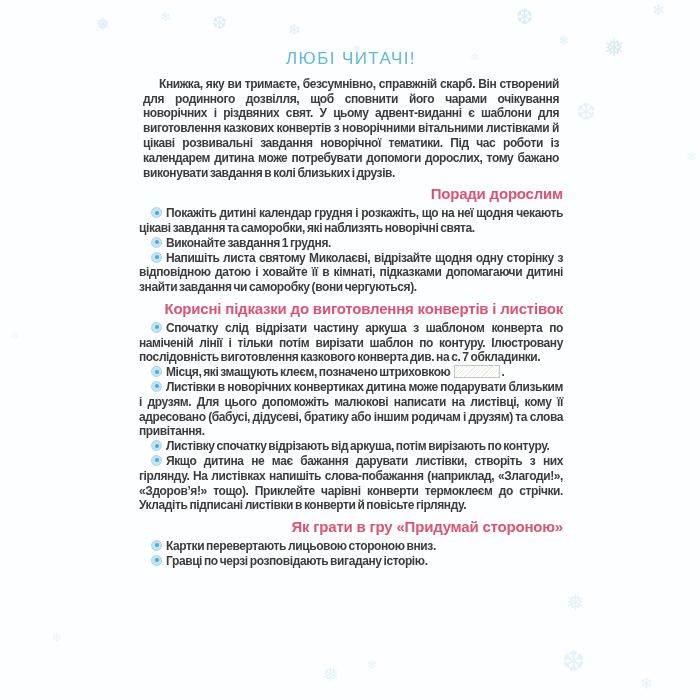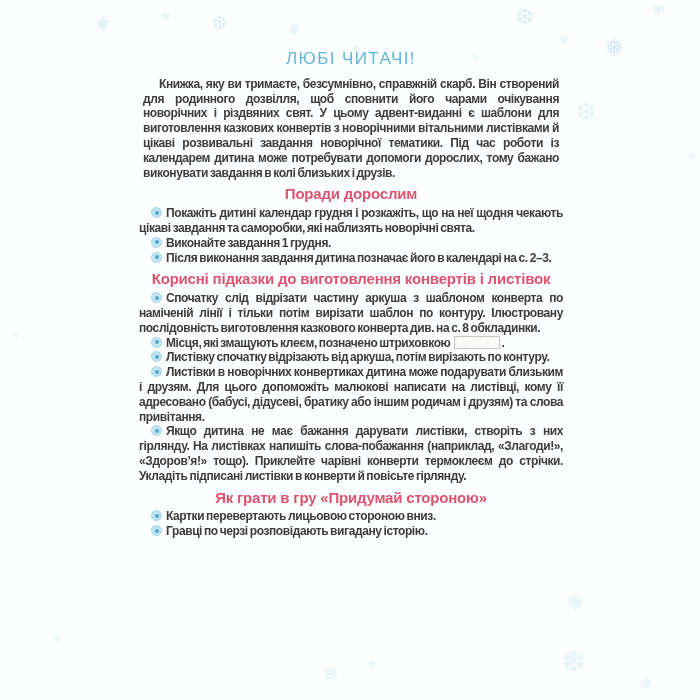--- a/index.html
+++ b/index.html
@@ -18,21 +18,21 @@
     font-size:12px;font-weight:700;
     letter-spacing:-0.4px;word-spacing:-1px;
     line-height:14.8px;
   }
   .title{
     margin:0 0 10px;text-align:center;
     color:var(--title,#5fb9d8);
     font-size:17px;font-weight:400;letter-spacing:1.4px;word-spacing:0;
   }
   .section-heading{
-    margin:7px 0 4px;text-align:center;
+    margin:7px 0 4px;text-align:right;
     color:var(--heading,#dd5470);
     font-size:15px;font-weight:700;letter-spacing:-0.2px;word-spacing:0;
   }
   .para{margin:4px;text-align:justify;text-indent:16px;}
   .bullet{margin:0;text-align:justify;text-indent:12px;}
   .dot{
     display:inline-block;width:9px;height:9px;border-radius:50%;
     background:var(--bullet-outer,#c3e4f2);
     border:1px solid #a9d6ea;
     position:relative;vertical-align:-1px;margin-right:4px;
@@ -77,29 +77,29 @@
   <div class="content">
 
     <h1 class="title">ЛЮБІ ЧИТАЧІ!</h1>
 
     <p class="para">Книжка, яку ви тримаєте, безсумнівно, справжній скарб. Він створений для родинного дозвілля, щоб сповнити його чарами очікування новорічних і різдвяних свят. У цьому адвент-виданні є шаблони для виготовлення казкових конвертів з новорічними вітальними листівками й цікаві розвивальні завдання новорічної тематики. Під час роботи із календарем дитина може потребувати допомоги дорослих, тому бажано виконувати завдання в колі близьких і друзів.</p>
 
     <div>
       <h2 class="section-heading">Поради дорослим</h2>
       <p class="bullet"><span class="dot"></span><span>Покажіть дитині календар грудня і розкажіть, що на неї щодня чекають цікаві завдання та саморобки, які наблизять новорічні свята.</span></p>
       <p class="bullet"><span class="dot"></span><span>Виконайте завдання 1 грудня.</span></p>
-      <p class="bullet"><span class="dot"></span><span>Після виконання завдання дитина позначає його в календарі на с. 2–3.</span></p>
+      <p class="bullet"><span class="dot"></span><span>Напишіть листа святому Миколаєві, відрізайте щодня одну сторінку з відповідною датою і ховайте її в кімнаті, підказками допомагаючи дитині знайти завдання чи саморобку (вони чергуються).</span></p>
     </div>
 
     <div>
       <h2 class="section-heading">Корисні підказки до виготовлення конвертів і листівок</h2>
-      <p class="bullet"><span class="dot"></span><span>Спочатку слід відрізати частину аркуша з шаблоном конверта по наміченій лінії і тільки потім вирізати шаблон по контуру. Ілюстровану послідовність виготовлення казкового конверта див. на с. 8 обкладинки.</span></p>
+      <p class="bullet"><span class="dot"></span><span>Спочатку слід відрізати частину аркуша з шаблоном конверта по наміченій лінії і тільки потім вирізати шаблон по контуру. Ілюстровану послідовність виготовлення казкового конверта див. на с. 7 обкладинки.</span></p>
       <p class="bullet"><span class="dot"></span><span>Місця, які змащують клеєм, позначено штриховкою</span><span class="swatch"></span><span>.</span></p>
+      <p class="bullet"><span class="dot"></span><span>Листівки в новорічних конвертиках дитина може подарувати близьким і друзям. Для цього допоможіть малюкові написати на листівці, кому її адресовано (бабусі, дідусеві, братику або іншим родичам і друзям) та слова привітання.</span></p>
       <p class="bullet"><span class="dot"></span><span>Листівку спочатку відрізають від аркуша, потім вирізають по контуру.</span></p>
-      <p class="bullet"><span class="dot"></span><span>Листівки в новорічних конвертиках дитина може подарувати близьким і друзям. Для цього допоможіть малюкові написати на листівці, кому її адресовано (бабусі, дідусеві, братику або іншим родичам і друзям) та слова привітання.</span></p>
       <p class="bullet"><span class="dot"></span><span>Якщо дитина не має бажання дарувати листівки, створіть з них гірлянду. На листівках напишіть слова-побажання (наприклад, «Злагоди!», «Здоров’я!» тощо). Приклейте чарівні конверти термоклеєм до стрічки. Укладіть підписані листівки в конверти й повісьте гірлянду.</span></p>
     </div>
 
     <div>
       <h2 class="section-heading">Як грати в гру «Придумай стороною»</h2>
       <p class="bullet"><span class="dot"></span><span>Картки перевертають лицьовою стороною вниз.</span></p>
       <p class="bullet"><span class="dot"></span><span>Гравці по черзі розповідають вигадану історію.</span></p>
     </div>
 
   </div>

